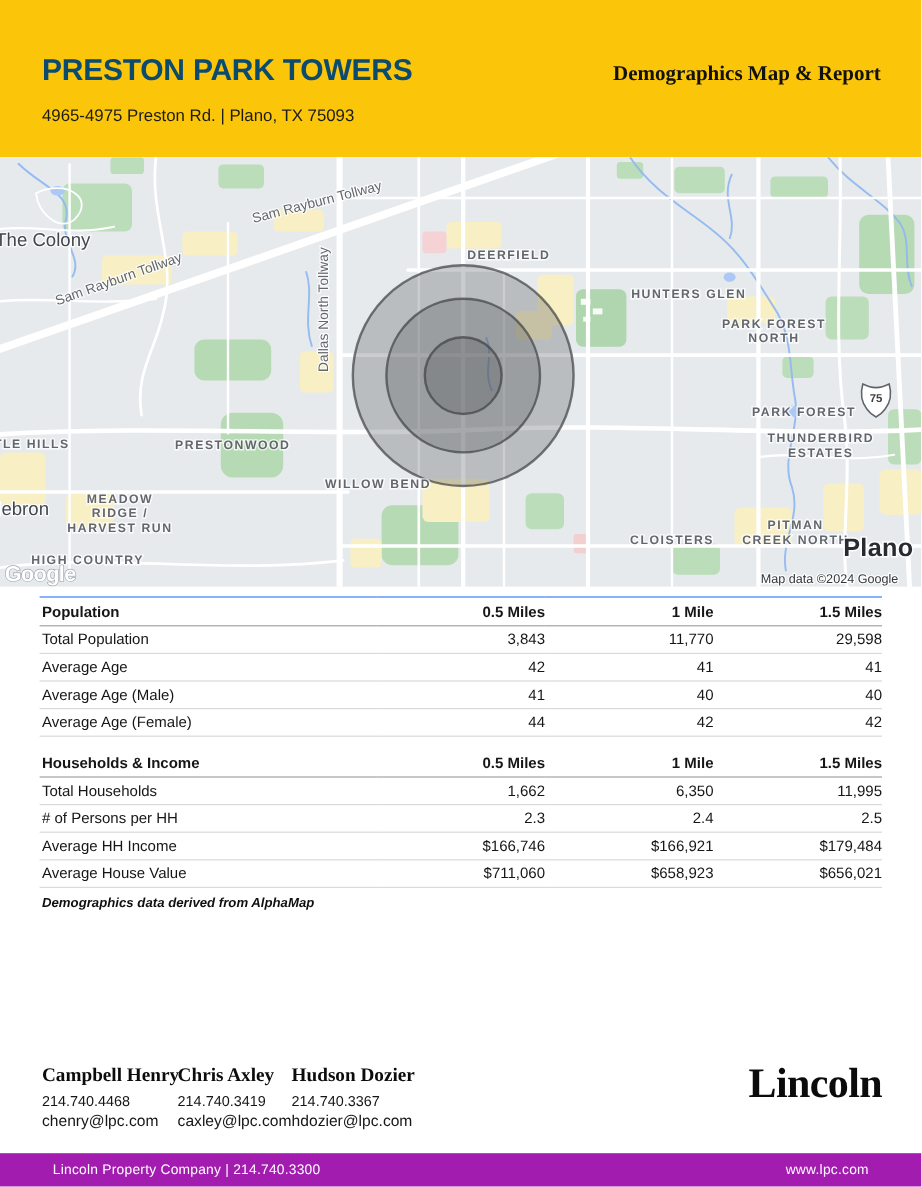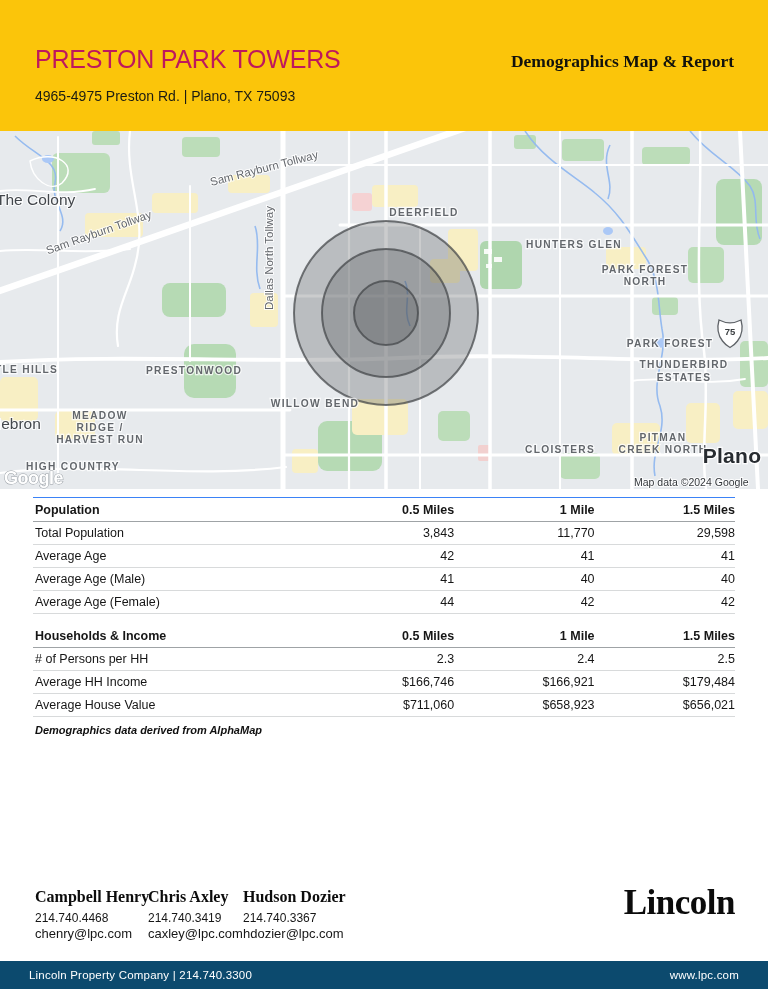--- a/index.html
+++ b/index.html
@@ -4,21 +4,21 @@
 <style>
   * { margin:0; padding:0; box-sizing:border-box; }
   html,body { background:#ffffff; }
   .page {
     position:relative; width:768px; height:989px; background:#ffffff;
     font-family:"Liberation Sans","DejaVu Sans",sans-serif; overflow:hidden; color:#141414;
   }
 
   
   .header { position:absolute; top:0; left:0; width:768px; height:131px; background:#FBC50A; }
-  .property-name { position:absolute; left:35px; top:45px; font-size:25px; font-weight:400; letter-spacing:-0.2px; color:#be185d; }
+  .property-name { position:absolute; left:35px; top:45px; font-size:25px; font-weight:700; letter-spacing:-0.2px; color:#0c4a6e; }
   .property-address { position:absolute; left:35px; top:88px; font-size:14px; font-weight:400; color:#1c1c12; }
   .report-title { position:absolute; right:34px; top:51px; font-family:"Liberation Serif","DejaVu Serif",serif; font-size:17.5px; font-weight:700; color:#12120d; }
 
   
   .map { position:absolute; top:131px; left:0; width:768px; height:358px; display:block; }
   .map text { font-family:"Liberation Sans","DejaVu Sans",sans-serif; }
   .nbhd { font-size:10.2px; font-weight:700; letter-spacing:1.3px; fill:#63676C;
           stroke:rgba(255,255,255,0.75); stroke-width:2.4px; paint-order:stroke; text-anchor:middle; }
   .city { font-size:15.5px; font-weight:400; fill:#43474C; stroke:rgba(255,255,255,0.8);
           stroke-width:2.2px; paint-order:stroke; }
@@ -47,23 +47,23 @@
   .contact { margin:0; }
   .contact.c1 { width:113px; }
   .contact.c2 { width:95px; }
   .contact .name { font-family:"Liberation Serif","DejaVu Serif",serif; font-size:16px; font-weight:700; color:#0c0c0c; white-space:nowrap; }
   .contact .phone { font-size:12px; margin-top:5px; color:#161616; }
   .contact .email { font-size:13px; margin-top:1px; color:#161616; }
   .lincoln-logo { position:absolute; right:33px; top:883px; font-family:"Liberation Serif","DejaVu Serif",serif;
     font-size:35px; font-weight:600; letter-spacing:-0.5px; color:#0b0b0b; }
 
   
-  .bottom-bar { position:absolute; left:0; bottom:0; width:768px; height:28px; background:#0c4a6e;
+  .bottom-bar { position:absolute; left:0; bottom:0; width:768px; height:28px; background:#a21caf;
     color:#ffffff; display:flex; align-items:center; justify-content:space-between;
-    padding:0 29px; font-size:11.5px; letter-spacing:0.2px; }
+    padding:0 44px; font-size:11.5px; letter-spacing:0.2px; }
 </style>
 </head>
 <body>
 
 <div class="page">
 
   <div class="header">
     <div class="property-name">PRESTON PARK TOWERS</div>
     <div class="property-address">4965-4975 Preston Rd.  |  Plano, TX 75093</div>
     <div class="report-title">Demographics Map &amp; Report</div>
@@ -249,20 +249,26 @@
       <thead>
         <tr>
           <th class="lbl">Households &amp; Income</th>
           <th>0.5 Miles</th>
           <th>1 Mile</th>
           <th>1.5 Miles</th>
         </tr>
       </thead>
       <tbody>
         <tr>
+          <td class="lbl">Total Households</td>
+          <td>1,662</td>
+          <td>6,350</td>
+          <td>11,995</td>
+        </tr>
+        <tr>
           <td class="lbl"># of Persons per HH</td>
           <td>2.3</td>
           <td>2.4</td>
           <td>2.5</td>
         </tr>
         <tr>
           <td class="lbl">Average HH Income</td>
           <td>$166,746</td>
           <td>$166,921</td>
           <td>$179,484</td>

